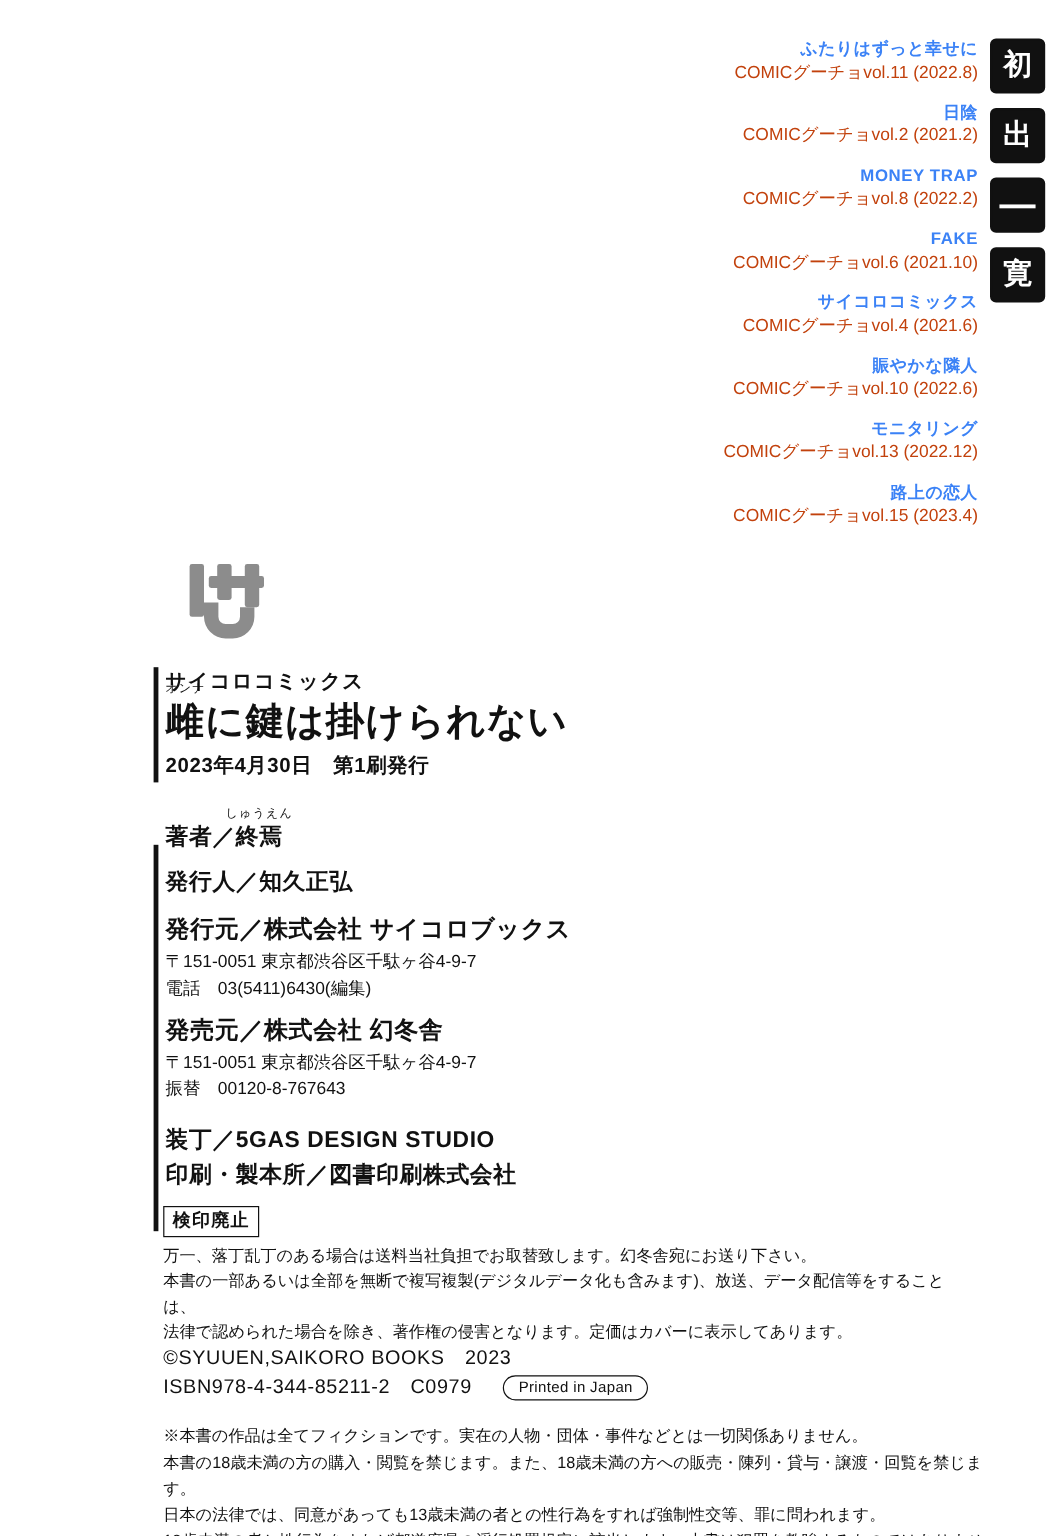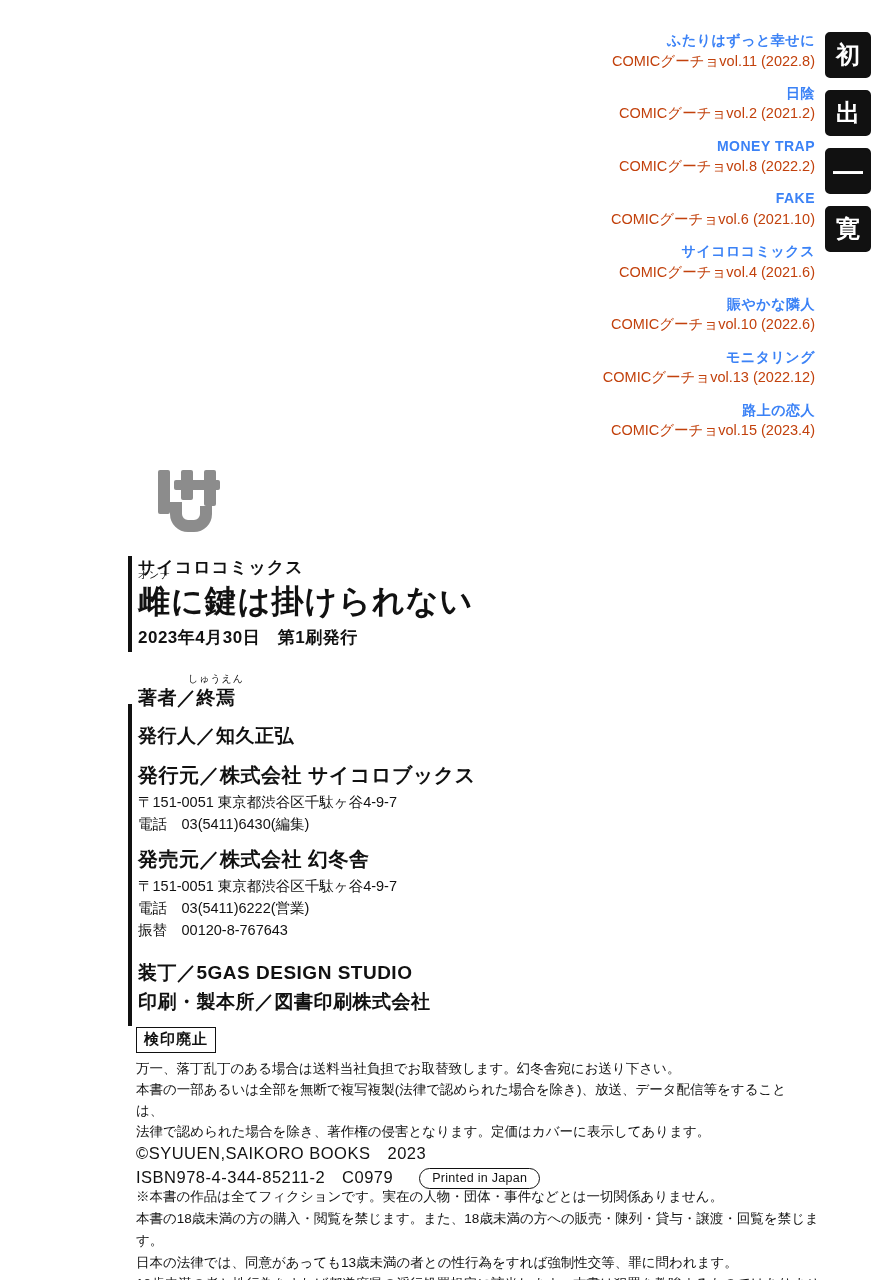--- a/index.html
+++ b/index.html
@@ -298,39 +298,38 @@
   </div>
   <div class="sub-row">〒151-0051 東京都渋谷区千駄ヶ谷4-9-7</div>
   <div class="sub-row">電話　03(5411)6430(編集)</div>
 
   <div class="spacer-sm"></div>
 
   <div class="cred-row big">
     <span>発売元／</span><span>株式会社 幻冬舎</span>
   </div>
   <div class="sub-row">〒151-0051 東京都渋谷区千駄ヶ谷4-9-7</div>
-  <div class="sub-row">電話　03(5411)6222(営業)</div>
   <div class="sub-row">振替　00120-8-767643</div>
 
   <div class="spacer-md"></div>
 
   <div class="cred-row">
     <span>装丁／</span><span>5GAS DESIGN STUDIO</span>
   </div>
   <div class="cred-row">
     <span>印刷・製本所／</span><span>図書印刷株式会社</span>
   </div>
 
   <div class="spacer-sm"></div>
 
   <div class="seal">検印廃止</div>
 
   <div class="fine fine-block">
     <div>万一、落丁乱丁のある場合は送料当社負担でお取替致します。幻冬舎宛にお送り下さい。</div>
-    <div>本書の一部あるいは全部を無断で複写複製(法律で認められた場合を除き)、放送、データ配信等をすることは、</div>
+    <div>本書の一部あるいは全部を無断で複写複製(デジタルデータ化も含みます)、放送、データ配信等をすることは、</div>
     <div>法律で認められた場合を除き、著作権の侵害となります。定価はカバーに表示してあります。</div>
   </div>
 
   <div class="copyright-line">©SYUUEN,SAIKORO BOOKS　2023</div>
   <div class="isbn-line">
     <span>ISBN978-4-344-85211-2　C0979</span>
     <span class="printed-pill">Printed in Japan</span>
   </div>
 </div>
 

